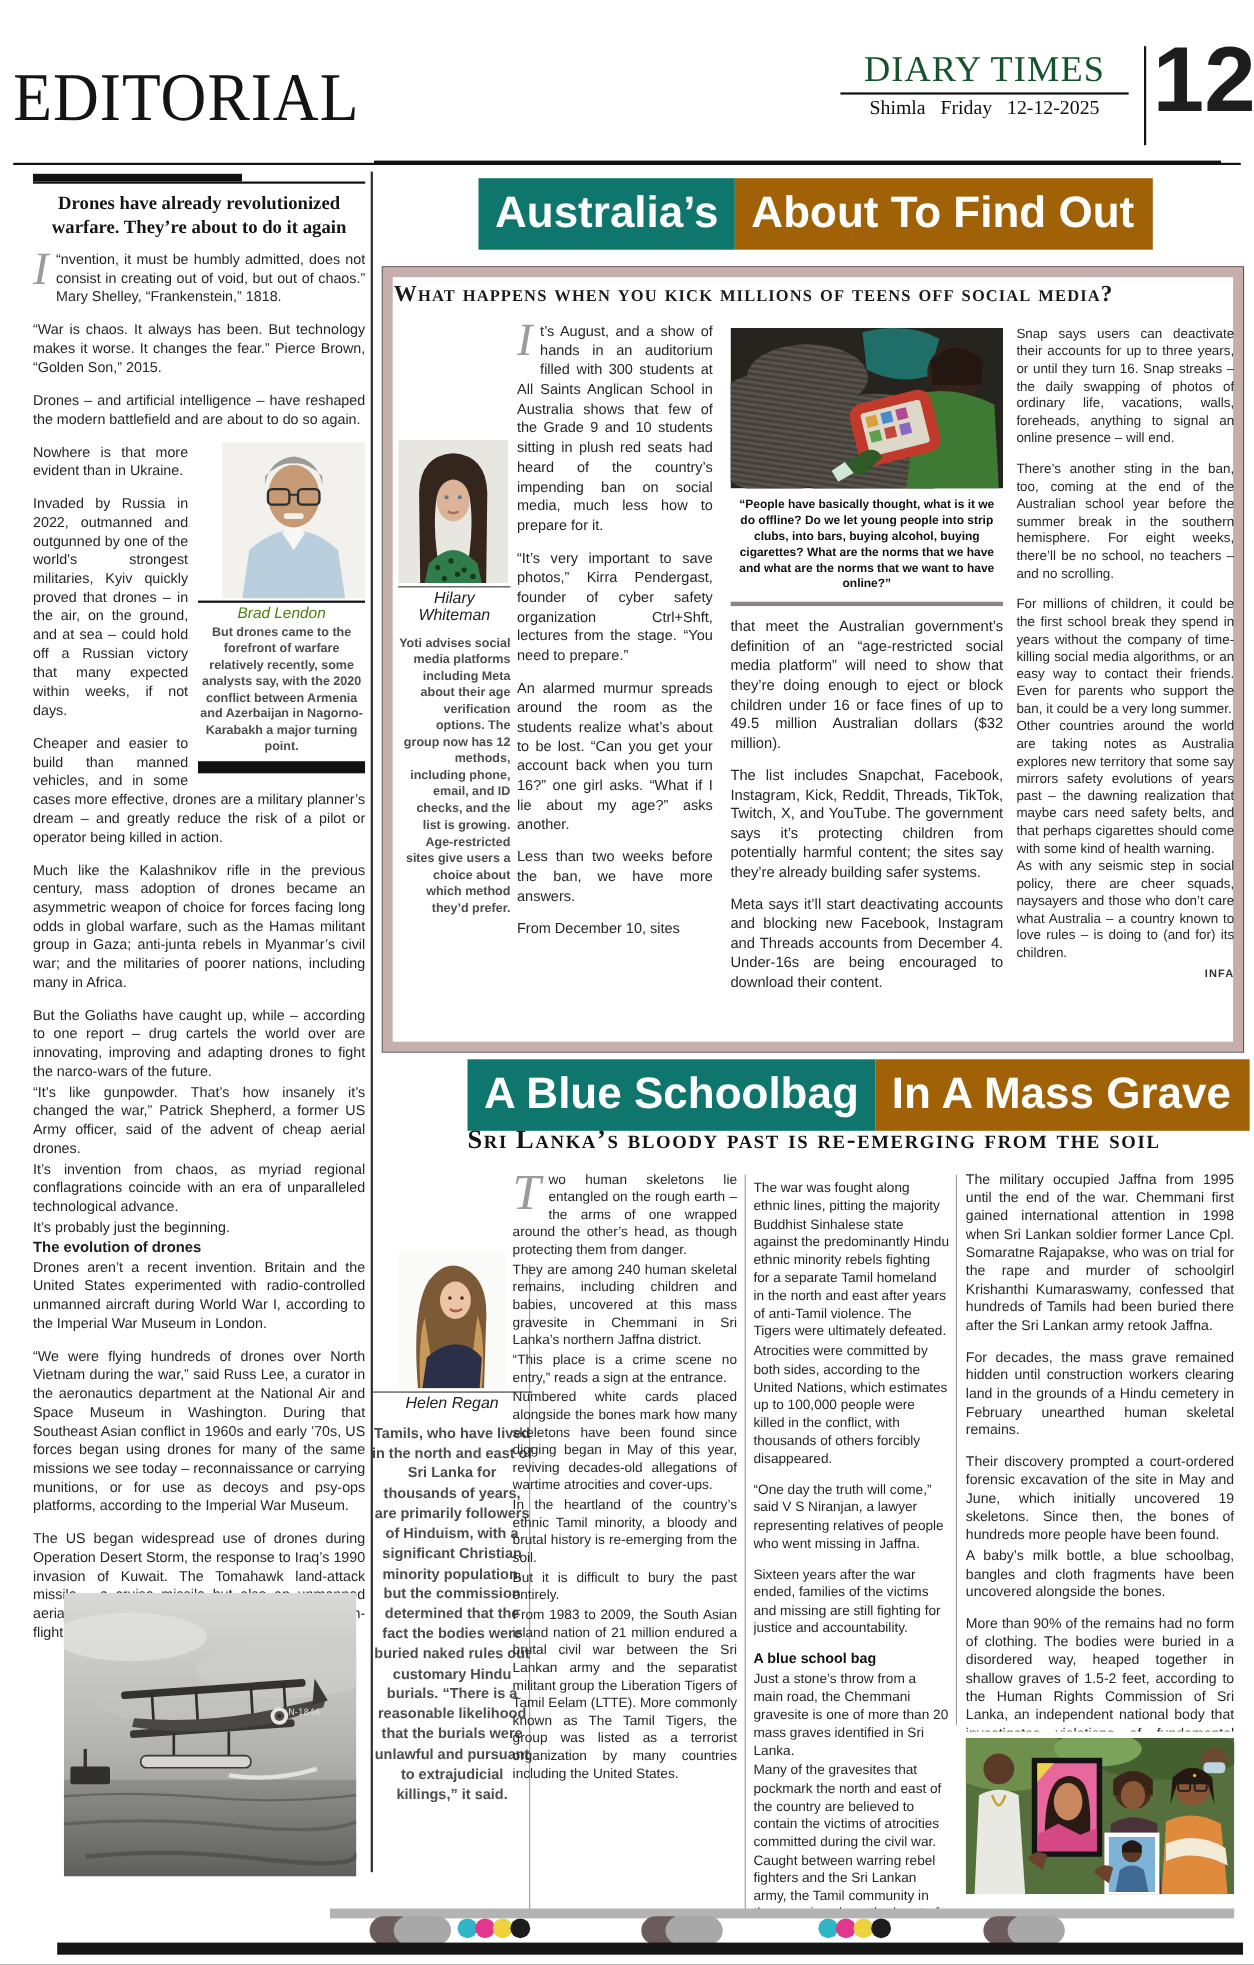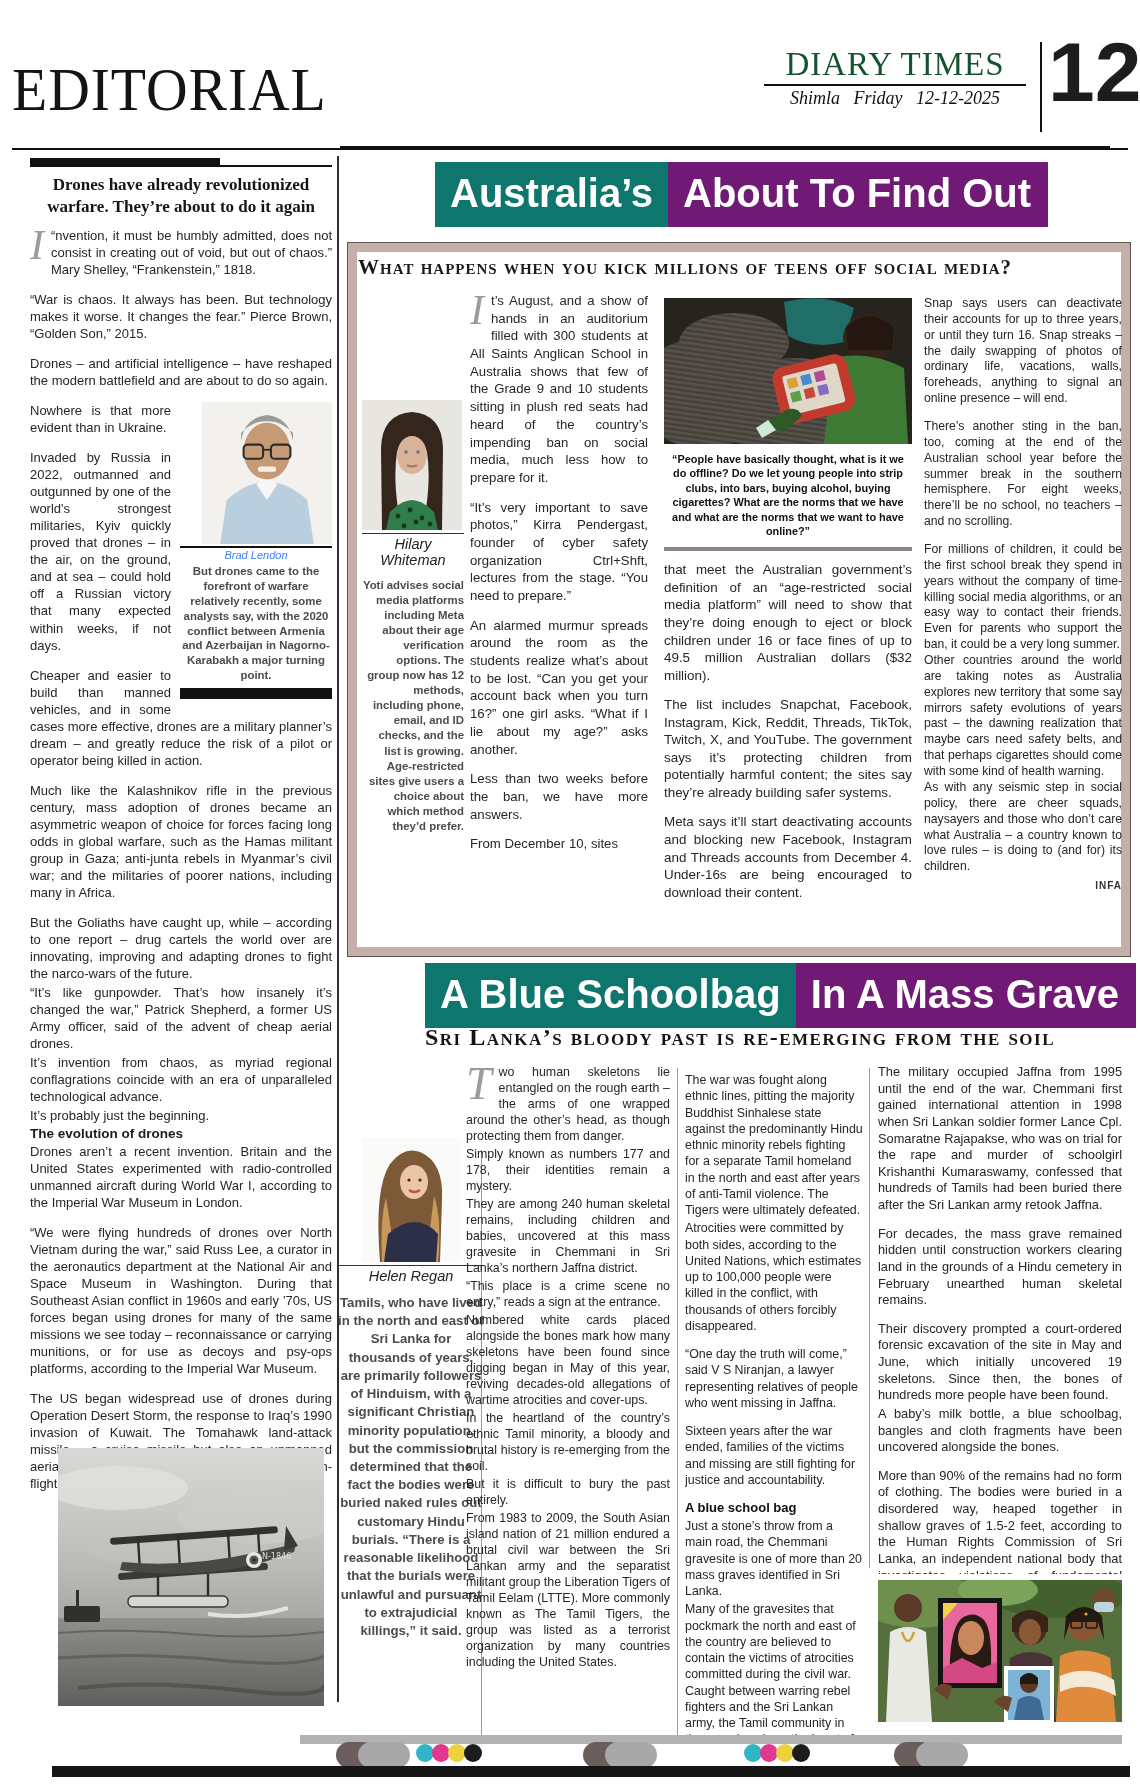--- a/index.html
+++ b/index.html
@@ -5,52 +5,52 @@
 <style>
   html,body{margin:0;padding:0;background:#888;}
   #page{position:relative;width:1140px;height:1786px;background:#ffffff;overflow:hidden;
         font-family:"Liberation Sans",sans-serif;color:#262626;}
   
   .editorial{position:absolute;left:12px;top:58px;font-family:"Liberation Serif",serif;
              font-size:62px;line-height:1;color:#141414;letter-spacing:1px;transform:scaleX(.93);transform-origin:left;}
   .masthead-block{position:absolute;left:762px;top:48px;width:266px;text-align:center;}
   .masthead{font-family:Liberation Serif, serif;font-size:33px;line-height:1;color:#14532d;letter-spacing:1px;}
   .masthead-rule{height:2px;background:#111;margin:3px 2px 2px 2px;}
-  .dateline{font-family:"Liberation Serif",serif;font-size:18px;color:#111;word-spacing:9px;font-style:italic;}
+  .dateline{font-family:"Liberation Serif",serif;font-size:18px;color:#111;word-spacing:9px;}
   .pageno-divider{position:absolute;left:1040px;top:42px;width:2px;height:90px;background:#111;}
   .page-no{position:absolute;left:1048px;top:30px;font-size:84px;font-weight:bold;color:#1d1d1d;line-height:1;}
   .header-rule{position:absolute;left:12px;top:148px;width:1116px;height:2px;background:#111;}
   .header-rule-thick{position:absolute;left:340px;top:146px;width:770px;height:4px;background:#111;}
   
   .vrule{position:absolute;background:#2e2e2e;}
   .vrule.light{background:#9a9a9a;}
   
   .drones-col{position:absolute;left:30px;top:158px;width:302px;}
   .kicker-wrap{border-bottom:2px solid #111;margin-bottom:7px;}
   .kicker-bar{height:7px;width:190px;background:#111;}
   .drones-title{font-family:"Liberation Serif",serif;font-weight:bold;font-size:17px;line-height:1.3;
                 text-align:center;color:#151515;margin-bottom:9px;}
   .drones-text{height:1282px;overflow:hidden;}
   .bodytext p{font-size:13px;line-height:1.31;text-align:justify;margin:0 0 13px 0;}
   .dropcap{float:left;font-family:"Liberation Serif",serif;font-style:italic;font-size:42px;
            line-height:.8;color:#9b9b9b;margin:2px 7px 0 0;}
   .brad-float{float:right;width:152px;margin:0 0 6px 9px;}
   .brad-photo{width:130px;height:142px;margin-left:22px;display:block;}
   .brad-rule{height:2px;background:#111;margin:2px 0 1px 0;}
-  .brad-name{font-style:italic;font-size:11px;text-align:center;color:#3b82f6;}
+  .brad-name{font-style:italic;font-size:14px;text-align:center;color:#4d7c0f;}
   .brad-caption{font-weight:bold;font-size:11.4px;line-height:1.3;text-align:center;color:#4c4c4c;margin-top:3px;}
   .brad-bar{height:11px;background:#111;margin-top:5px;}
   .minihead{font-weight:bold;font-size:13.5px;margin:0 0 2px 0;color:#1c1c1c;}
   .plane-figure{position:absolute;left:58px;top:1448px;width:266px;height:258px;}
   
   .aus-frame{position:absolute;left:348px;top:243px;width:764px;height:695px;
              border:9px solid #c6afab;outline:1px solid #5d5350;background:#fff;}
   .headline{position:absolute;display:flex;font-weight:bold;color:#fff;line-height:1;white-space:nowrap;}
   .headline .hl-accent{background:#0f766e;padding:11px 15px 14px 15px;}
-  .headline .hl-black{background:#701a75;padding:11px 17px 14px 15px;}
+  .headline .hl-black{background:#a16207;padding:11px 17px 14px 15px;}
   .aus-headline{left:435px;top:162px;font-size:40px;}
   .aus-subhead{position:absolute;left:358px;top:255px;width:762px;text-align:left;
                font-family:Liberation Serif, serif;font-weight:bold;font-size:21px;
                font-variant:small-caps;letter-spacing:1px;color:#1a1a1a;}
   .aus-author{position:absolute;left:362px;top:400px;width:102px;}
   .author-photo{width:100px;height:130px;display:block;}
   .author-name{font-style:italic;font-size:14.5px;text-align:center;color:#222;margin-top:3px;border-top:1px solid #333;padding-top:2px;}
   .aus-author-caption{font-weight:bold;font-size:11.4px;line-height:1.32;text-align:right;color:#4c4c4c;margin-top:10px;}
   .aus-col{position:absolute;overflow:hidden;}
   .aus-col p{margin:0 0 12px 0;}
@@ -296,21 +296,20 @@
         <circle cx="58" cy="42" r="1.6" fill="#3a2a1a"></circle>
       <path d="M47,52 Q52,56 58,52" stroke="#b05a4e" stroke-width="2.4" fill="none"></path>
       <path d="M22,124 L26,96 Q40,84 52,84 Q66,84 76,96 L74,124 Z" fill="#2b3048"></path>
     </svg>
     <div class="author-name">Helen Regan</div>
     <div class="sl-author-caption">Tamils, who have lived in the north and east of Sri Lanka for thousands of years, are primarily followers of Hinduism, with a significant Christian minority population, but the commission determined that the fact the bodies were buried naked rules out customary Hindu burials. “There is a reasonable likelihood that the burials were unlawful and pursuant to extrajudicial killings,” it said.</div>
   </div>
 
   <div class="sl-col sl-col1">
     <p><span class="dropcap sl-dropcap">T</span><span>wo human skeletons lie entangled on the rough earth – the arms of one wrapped around the other’s head, as though protecting them from danger.</span></p>
-    <p>Simply known as numbers 177 and 178, their identities remain a mystery.</p>
     <p>They are among 240 human skeletal remains, including children and babies, uncovered at this mass gravesite in Chemmani in Sri Lanka’s northern Jaffna district.</p>
     <p>“This place is a crime scene no entry,” reads a sign at the entrance.</p>
     <p>Numbered white cards placed alongside the bones mark how many skeletons have been found since digging began in May of this year, reviving decades-old allegations of wartime atrocities and cover-ups.</p>
     <p>In the heartland of the country’s ethnic Tamil minority, a bloody and brutal history is re-emerging from the soil.</p>
     <p>But it is difficult to bury the past entirely.</p>
     <p>From 1983 to 2009, the South Asian island nation of 21 million endured a brutal civil war between the Sri Lankan army and the separatist militant group the Liberation Tigers of Tamil Eelam (LTTE). More commonly known as The Tamil Tigers, the group was listed as a terrorist organization by many countries including the United States.</p>
   </div>
 
   <div class="sl-col sl-col2">
     <p>The war was fought along ethnic lines, pitting the majority Buddhist Sinhalese state against the predominantly Hindu ethnic minority rebels fighting for a separate Tamil homeland in the north and east after years of anti-Tamil violence. The Tigers were ultimately defeated.</p>

